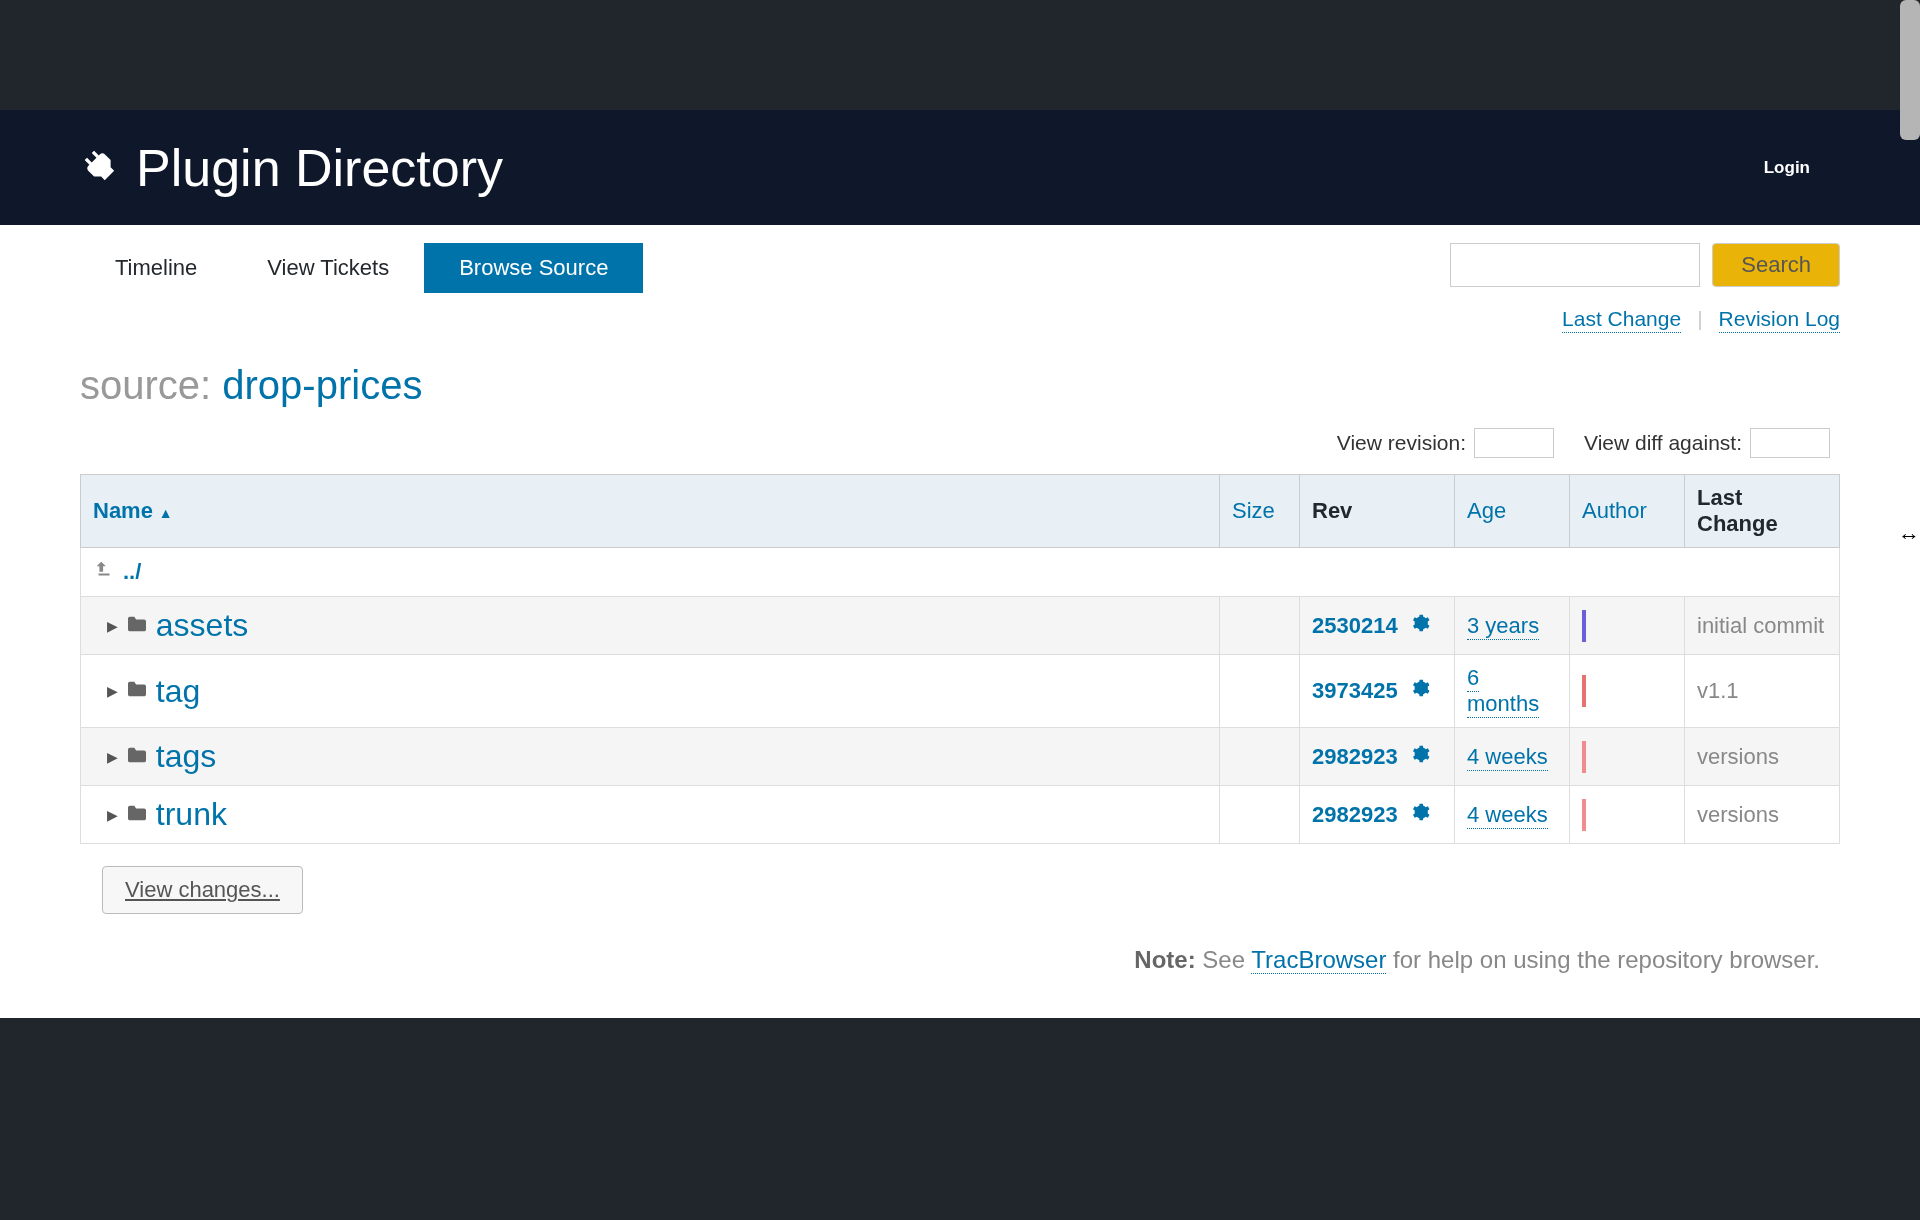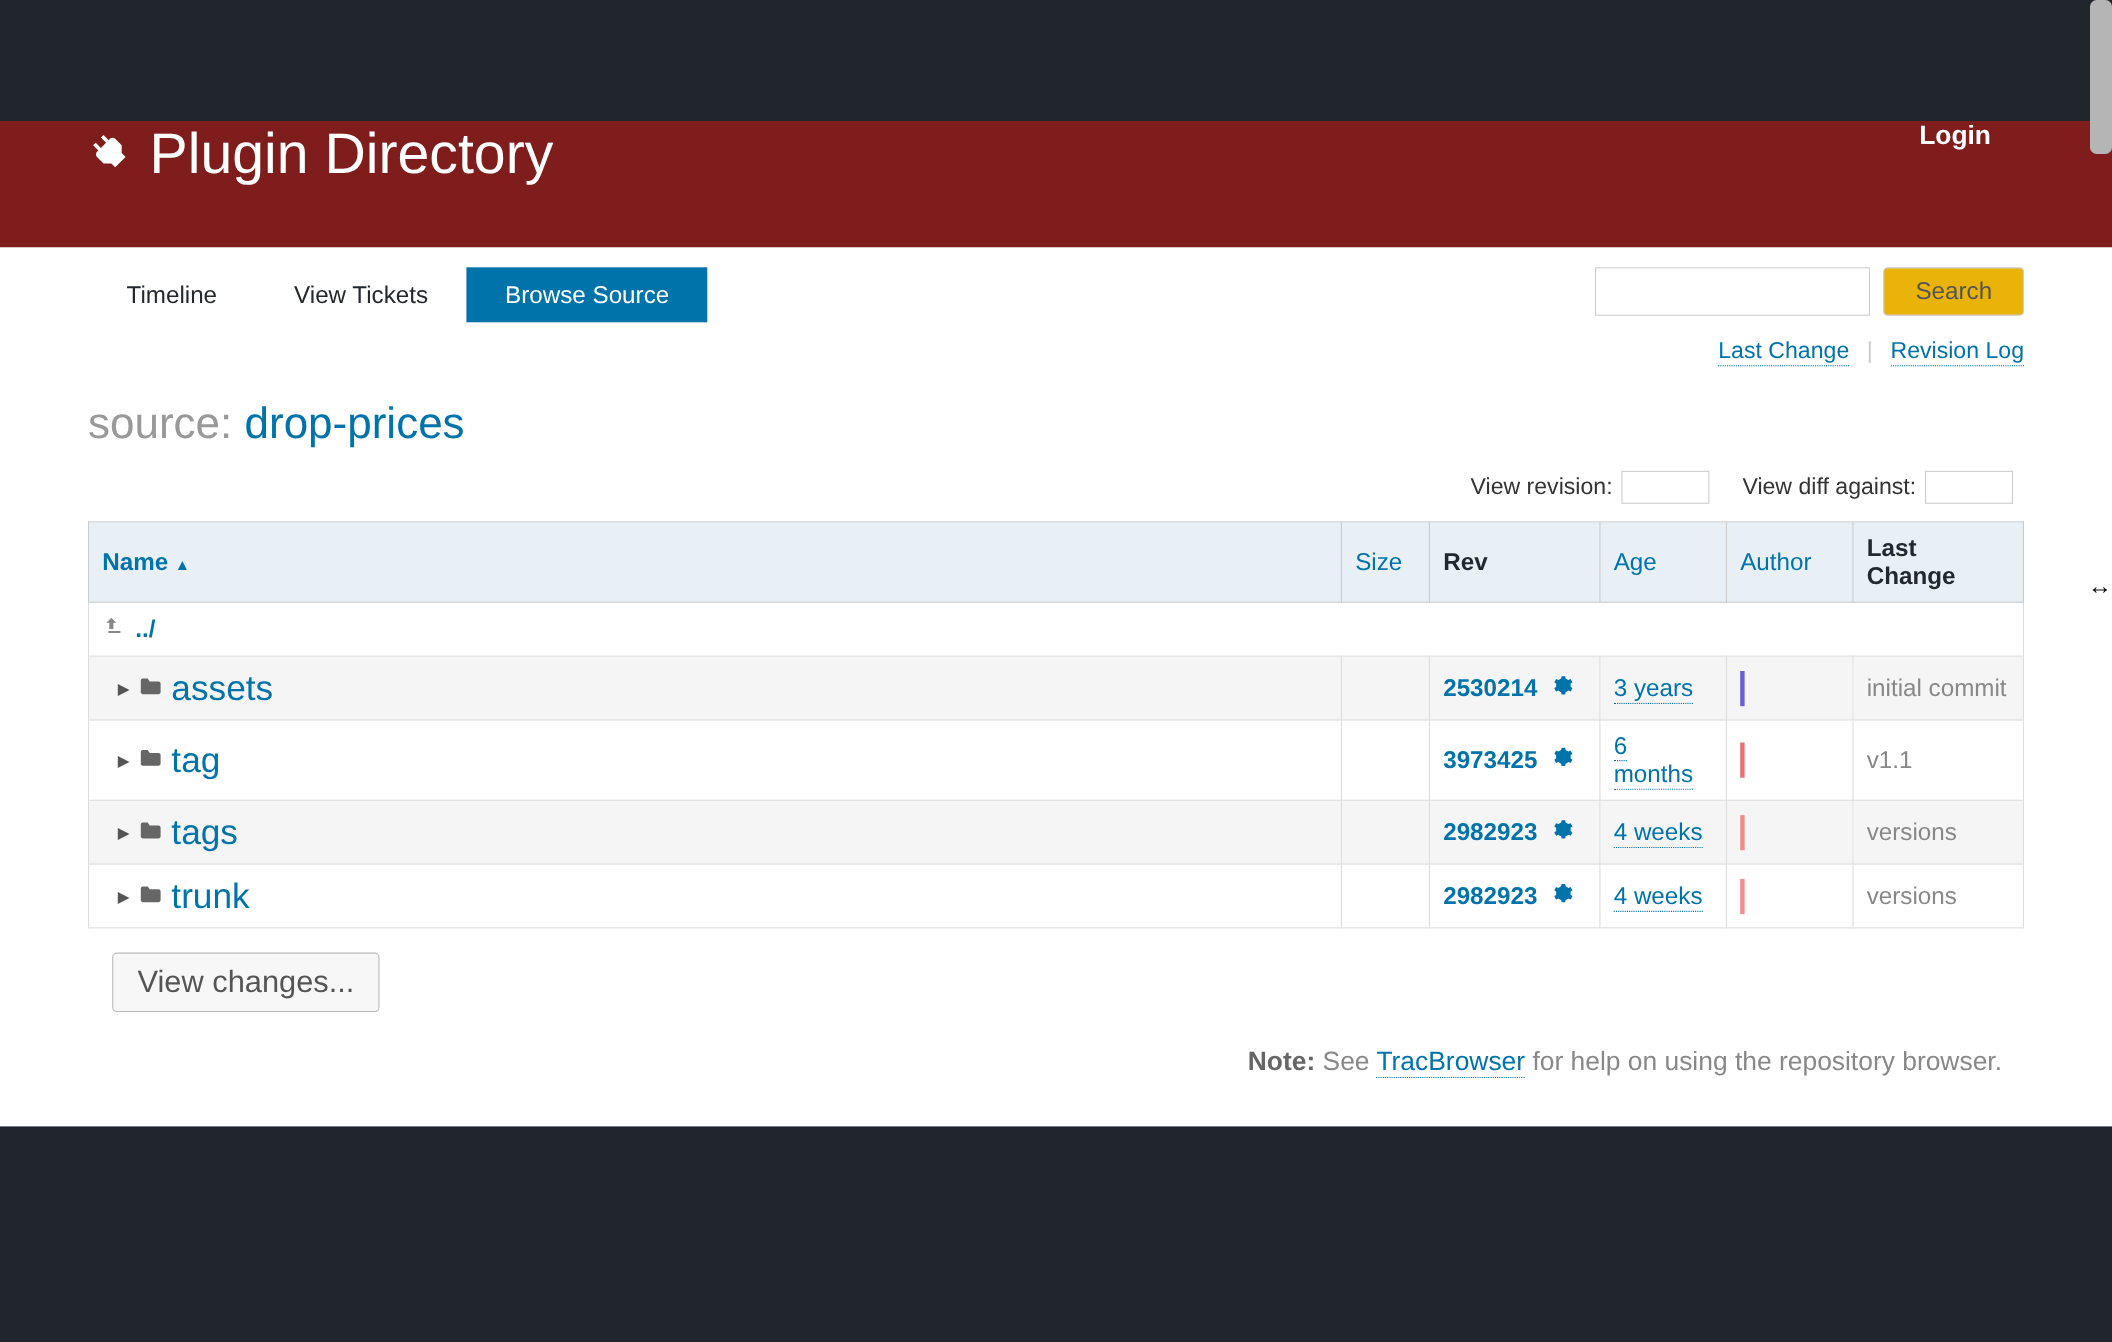--- a/index.html
+++ b/index.html
@@ -13,44 +13,44 @@
   width: 1920px;
   height: 1220px;
   overflow: hidden;
 }
 .top-bar {
   background: #21262d;
   height: 110px;
   width: 100%;
 }
 .header {
-  background: #7f1d1d;
+  background: #0f172a;
   height: 115px;
   width: 100%;
   display: flex;
-  align-items: flex-start;
+  align-items: center;
   justify-content: space-between;
   padding: 0 110px 0 80px;
 }
 .header-left {
   display: flex;
   align-items: center;
   gap: 16px;
 }
 .plug-icon {
   color: #ffffff;
 }
 .site-title {
   color: #ffffff;
   font-size: 52px;
   font-weight: 300;
 }
 .login-link {
   color: #ffffff;
-  font-size: 24px;
+  font-size: 17px;
   font-weight: 600;
   cursor: pointer;
 }
 .main-content {
   padding: 4px 80px;
   background: #ffffff;
 }
 .nav-search-row {
   display: flex;
   justify-content: space-between;
@@ -242,26 +242,27 @@
   width: 4px;
   height: 32px;
   vertical-align: middle;
 }
 .change-msg {
   color: #888;
 }
 .view-changes-btn {
   margin: 22px 0 0 22px;
   padding: 10px 22px;
-  font-size: 28px;
+  font-size: 22px;
   background: #f7f7f7;
   border: 1px solid #bbb;
   border-radius: 4px;
   color: #555;
   cursor: pointer;
+  text-decoration: underline;
 }
 .note-line {
   text-align: right;
   padding: 32px 20px 40px 0;
   font-size: 24px;
   color: #888;
 }
 .note-line .note-bold {
   font-weight: 700;
   color: #666;

